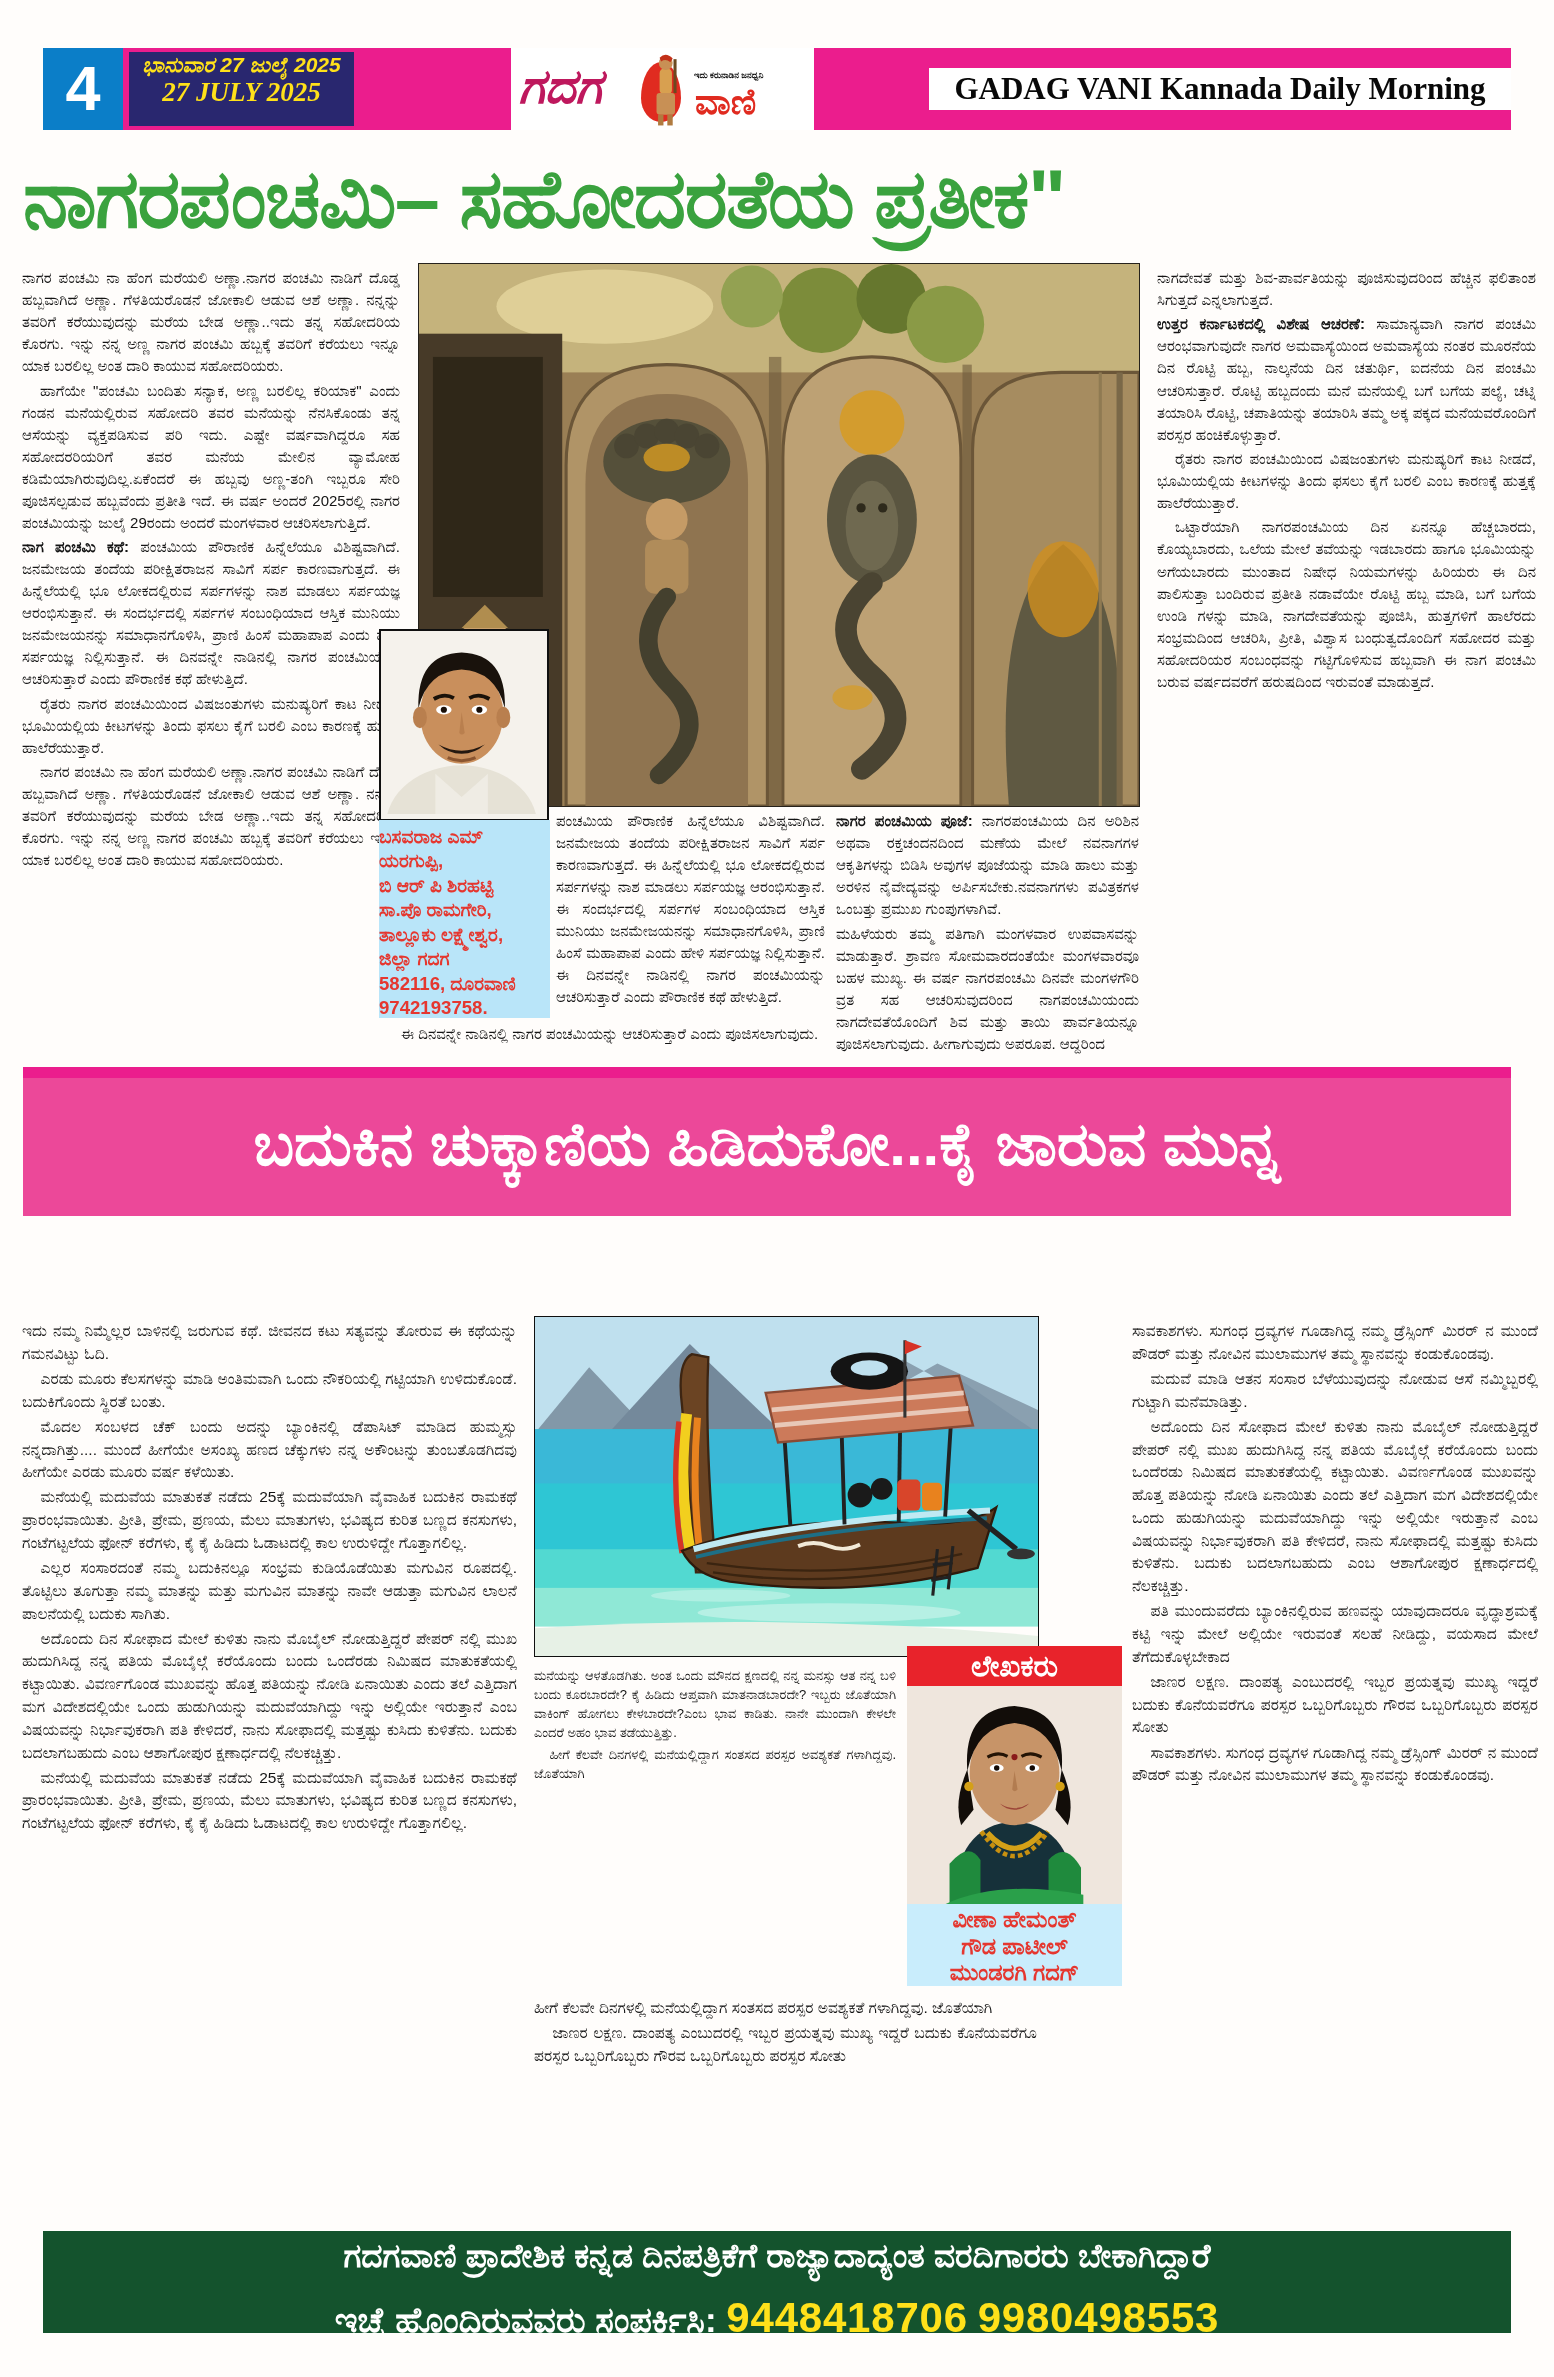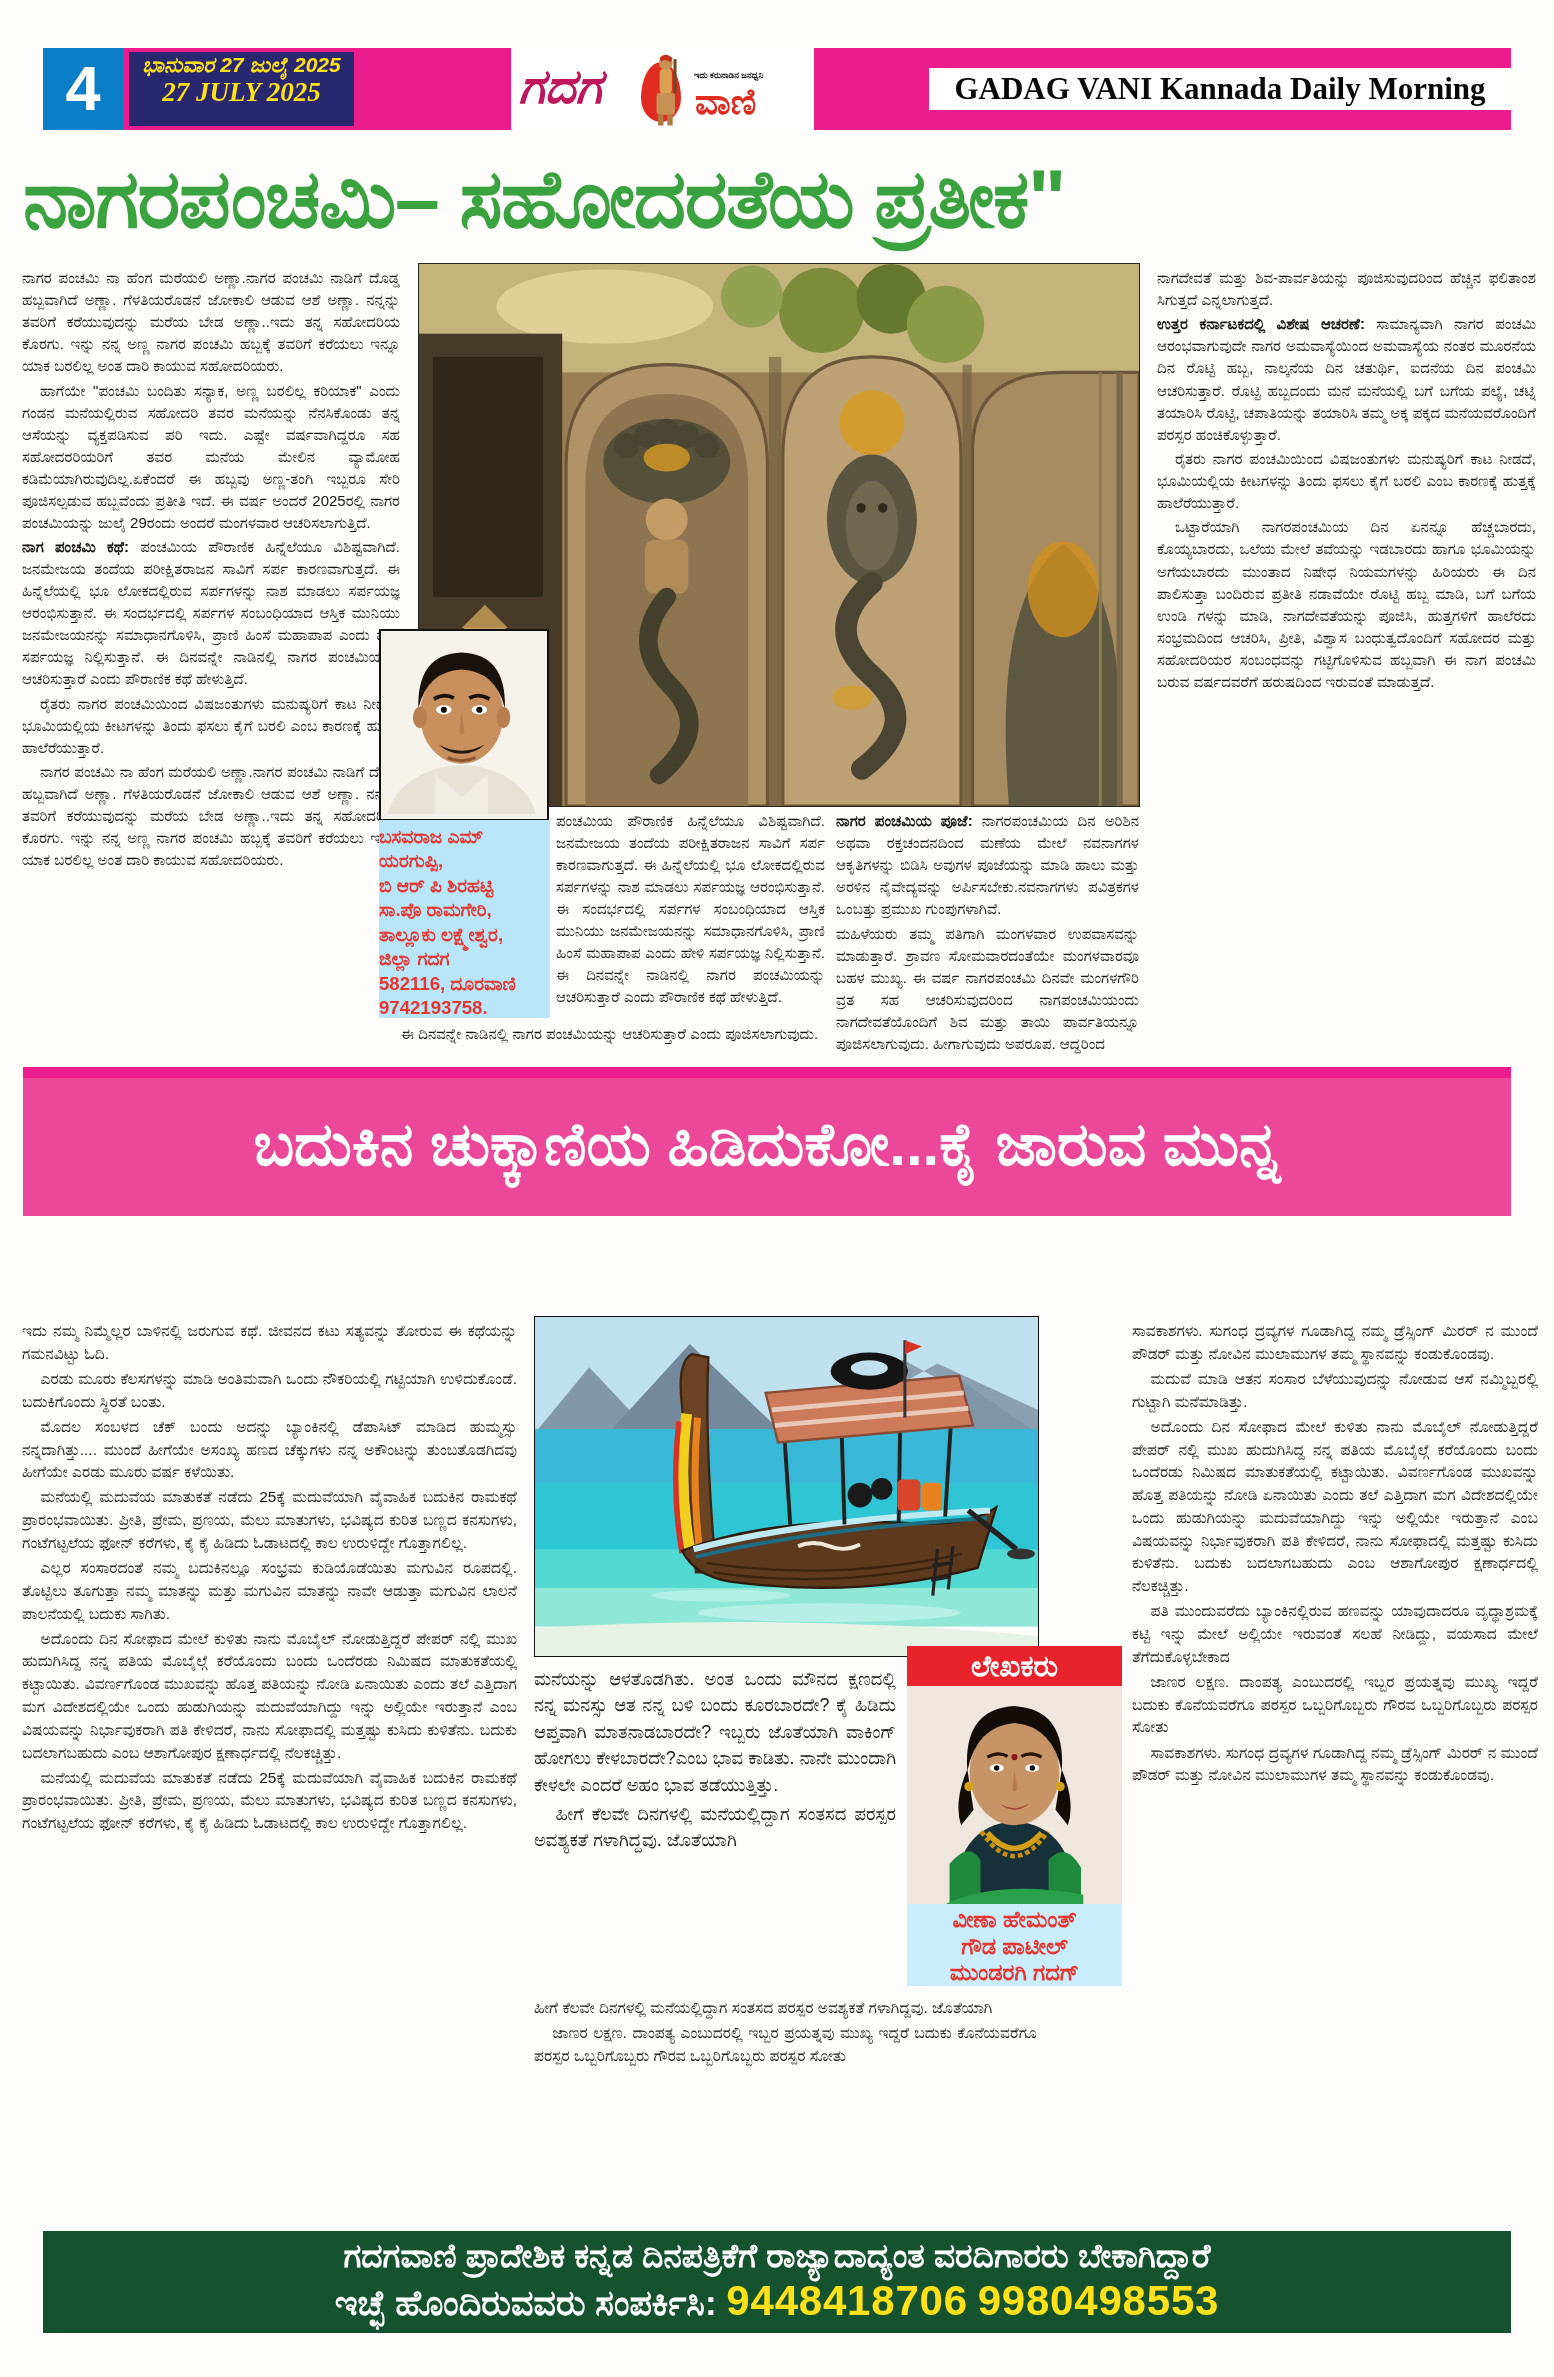--- a/index.html
+++ b/index.html
@@ -41,33 +41,33 @@
   .a1-mida{left:556px;top:810px;width:269px;height:211px;}
   .a1-midb{left:836px;top:810px;width:303px;height:252px;}
   .a1-right{left:1157px;top:267px;width:379px;height:796px;}
   
   .strip2{left:23px;top:1067px;width:1488px;height:11px;background:#EB1D8D;}
   .band2{left:23px;top:1078px;width:1488px;height:138px;background:#ec4899;color:#ffffff;
          font-size:60px;font-weight:800;text-align:center;line-height:133px;white-space:nowrap;overflow:hidden;}
   
   .a2-left{left:22px;top:1320px;width:495px;height:900px;font-size:15.5px;}
   .boat{left:534px;top:1316px;width:503px;height:339px;border:1.5px solid #101010;}
-  .a2-mida{left:534px;top:1666px;width:362px;height:321px;font-size:18px;}
+  .a2-mida{left:534px;top:1666px;width:362px;height:321px;font-size:13px;}
   .a2-midb{left:534px;top:1997px;width:503px;height:223px;font-size:15.5px;}
   .a2-right{left:1132px;top:1320px;width:406px;height:900px;font-size:15.5px;}
   .authors{left:907px;top:1646px;width:215px;height:341px;}
   .authors-title{height:40px;background:#E8232B;color:#fff;font-size:29px;font-weight:bold;
                  text-align:center;line-height:40px;}
   .authors-photo{height:218px;background:#efe6dd;}
   .authors-caption{height:82px;background:#C9EDFC;color:#E5372F;font-size:22.5px;font-weight:bold;
                    text-align:center;line-height:1.18;padding-top:3.1px;box-sizing:border-box;overflow:hidden;}
   
   .footer{left:43px;top:2231px;width:1468px;height:102px;background:#14532d;color:#fff;text-align:center;overflow:hidden;}
   .footer .f1{font-size:33px;font-weight:800;margin-top:6.2px;white-space:nowrap;}
-  .footer .f2{font-size:35px;font-weight:800;margin-top:1px;white-space:nowrap;}
+  .footer .f2{font-size:35px;font-weight:800;margin-top:18px;white-space:nowrap;}
   .footer .ph{color:#FFE11A;font-size:42px;font-weight:800;letter-spacing:0.8px;}
   svg{display:block;}
 </style>
 </head>
 <body>
 
 <div class="page">
 
   <div class="abs h-bar"></div>
   <div class="abs h-num">4</div>

